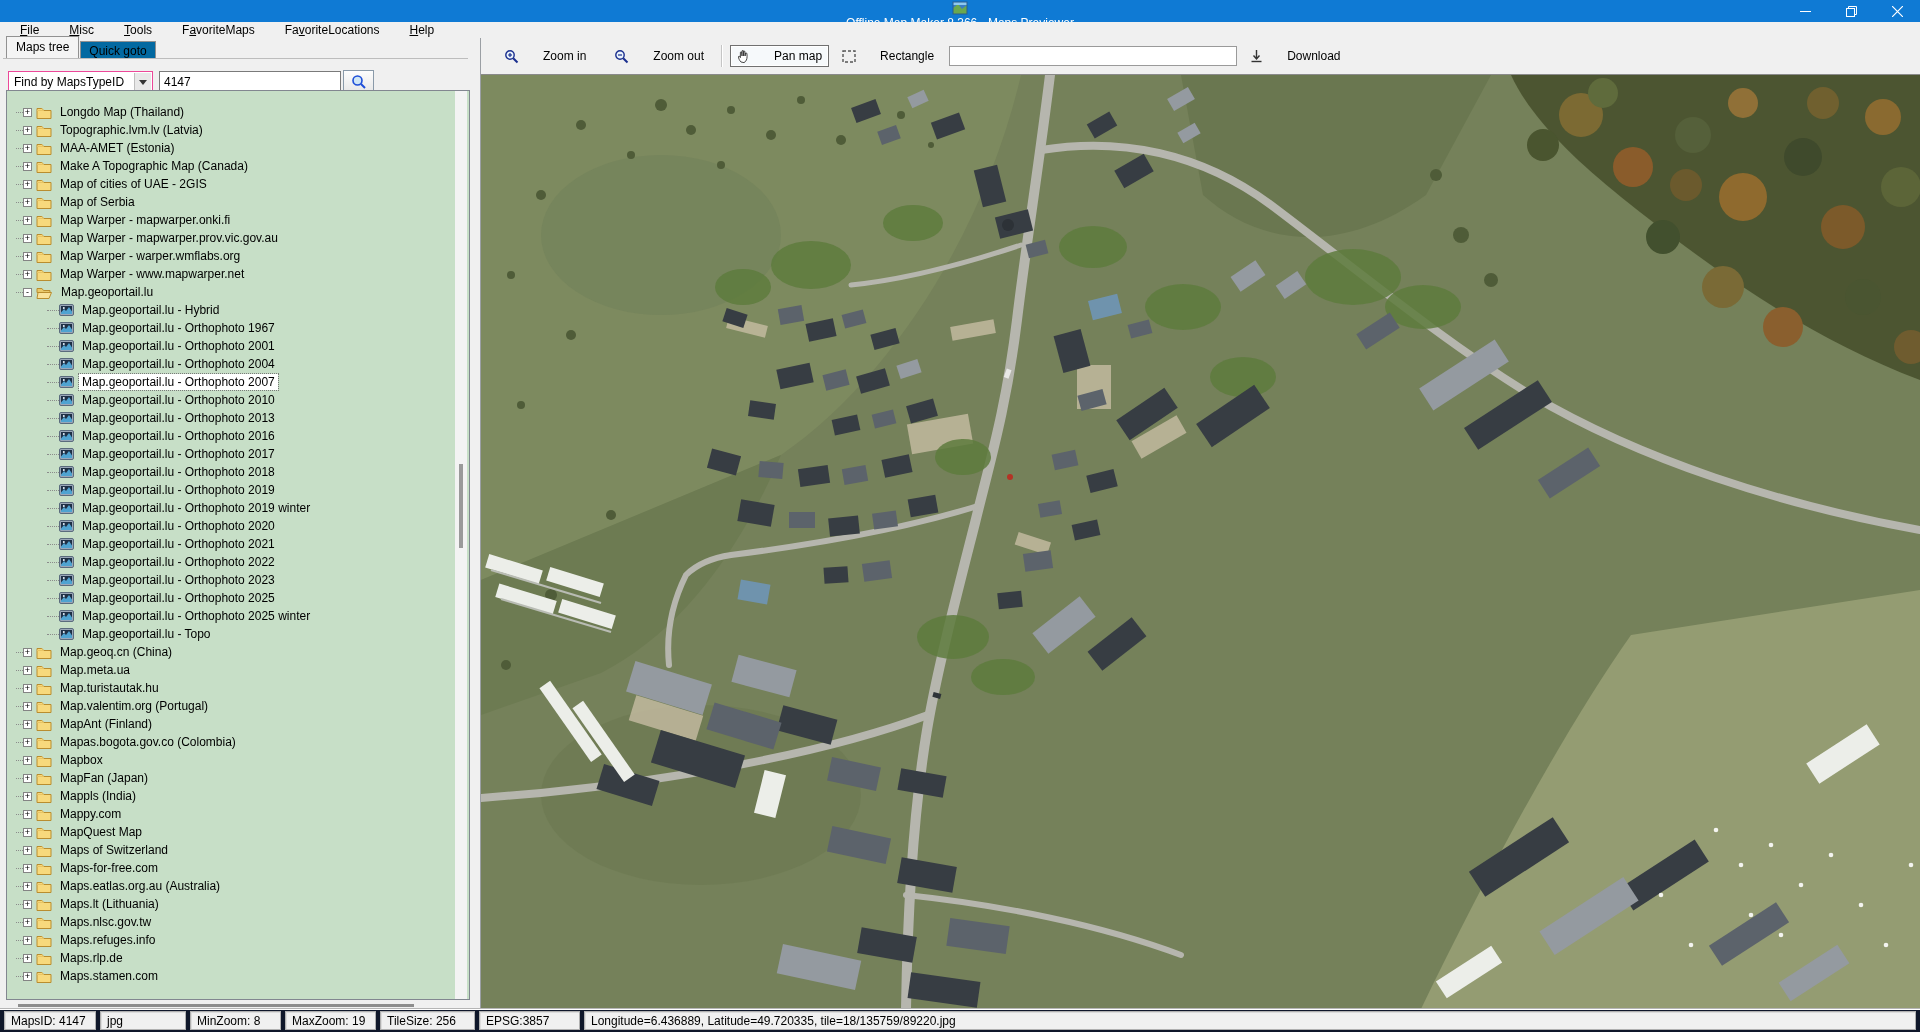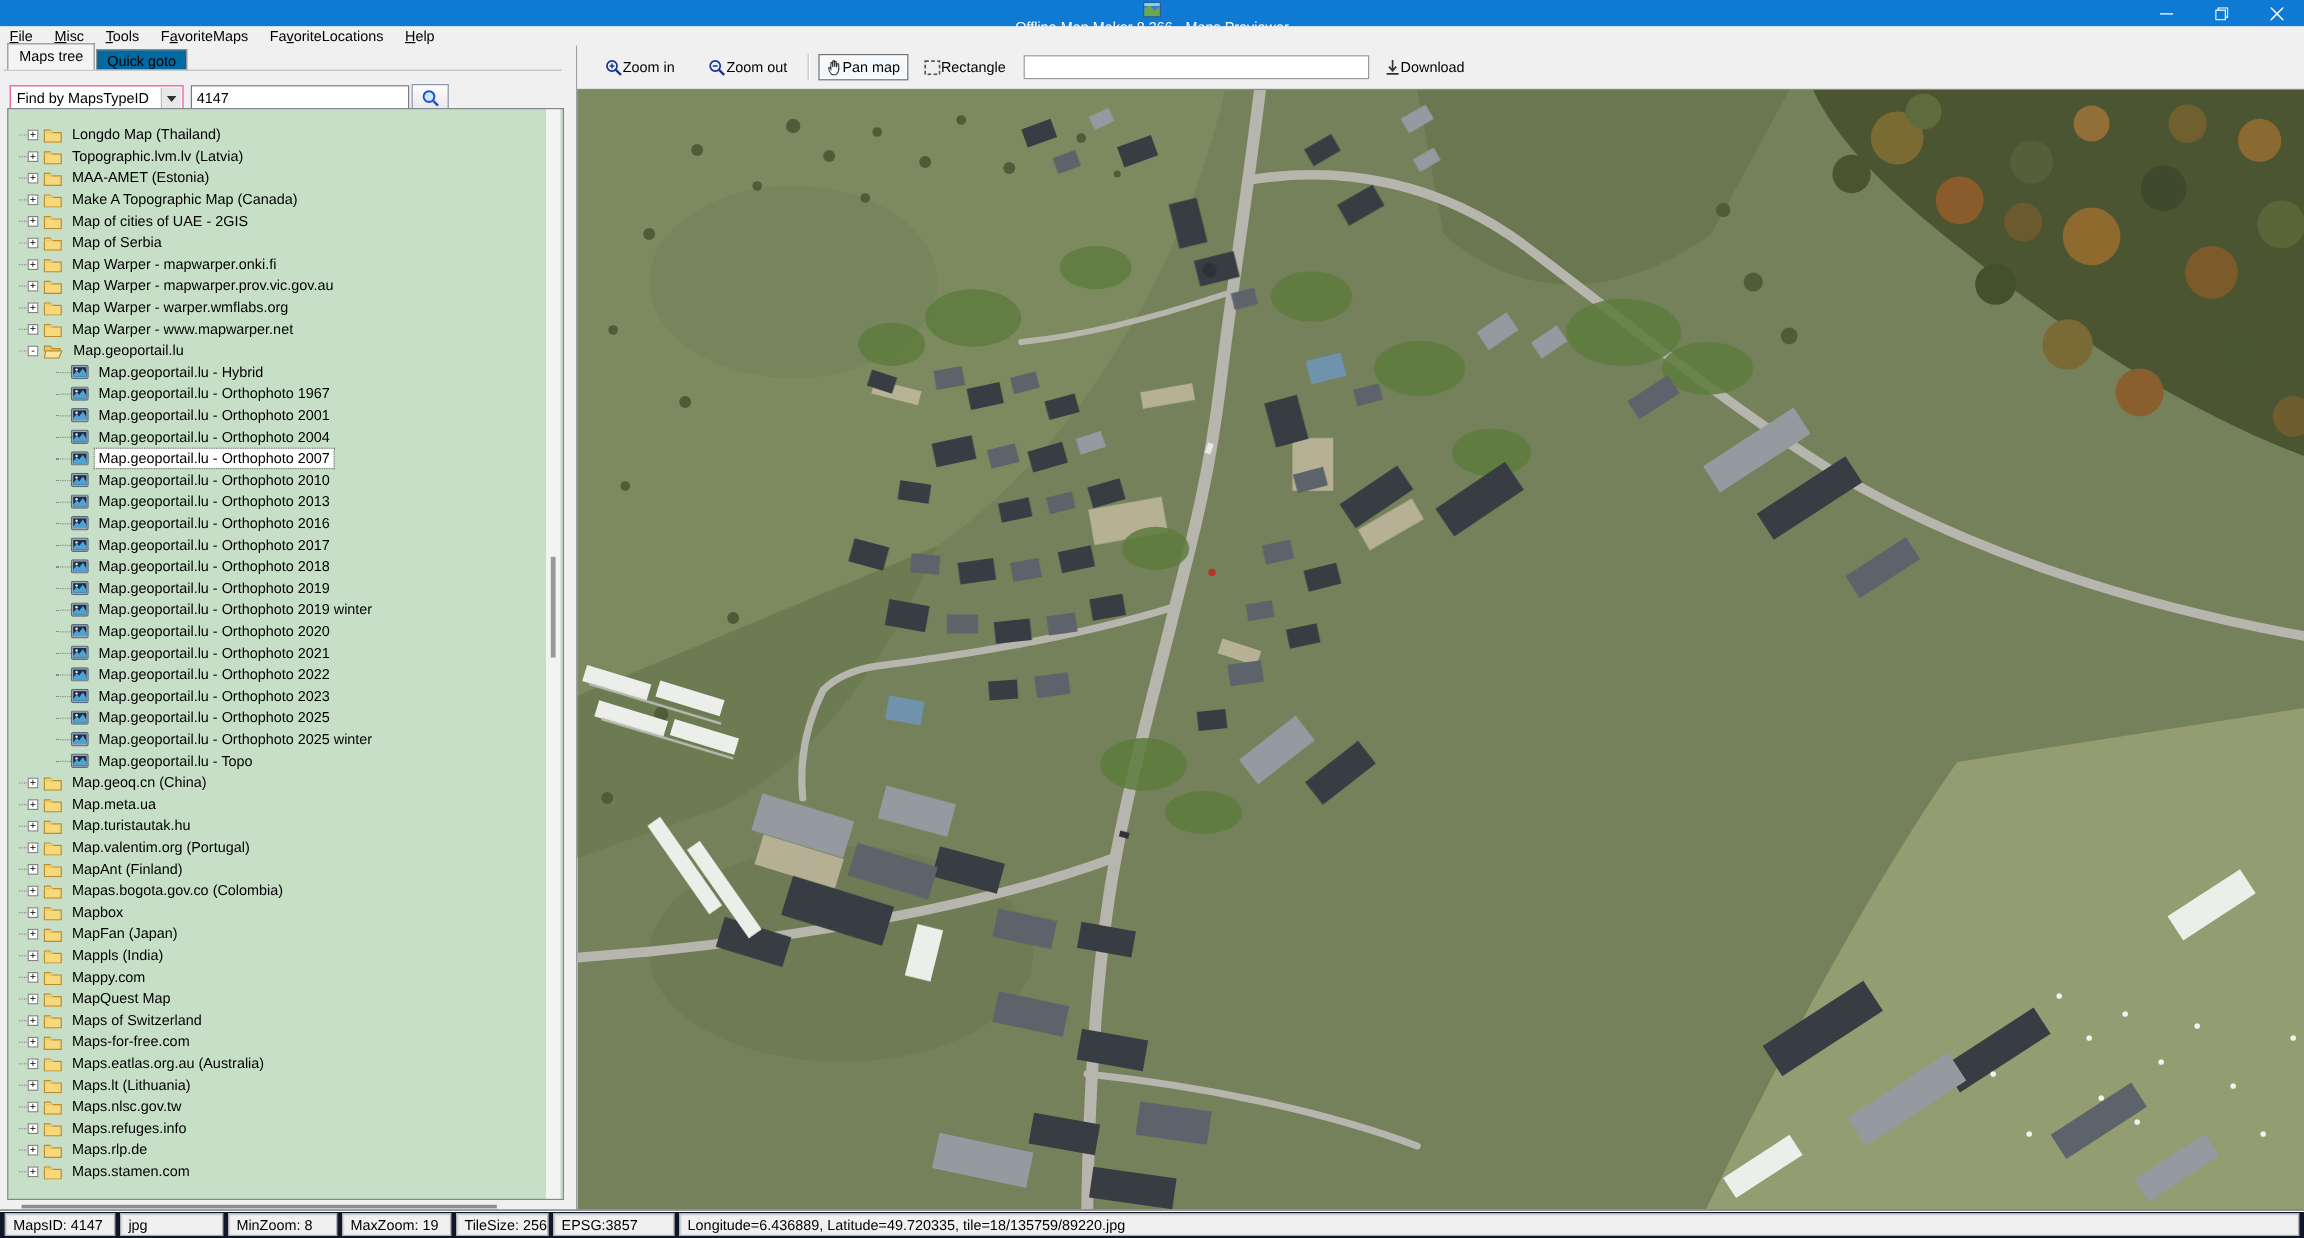--- a/index.html
+++ b/index.html
@@ -8,21 +8,21 @@
 
   
   .titlebar{position:absolute;left:0;top:0;width:100%;height:22px;background:#0f7ad4;display:flex;align-items:center;color:#fff;font-size:12px;flex-direction:column;}
   .titlebar .appicon{width:16px;height:16px;margin:0 6px 0 5px;flex:0 0 auto;}
   .win-btns{position:absolute;right:0;top:0;height:22px;display:flex;}
   .win-btn{width:46px;height:22px;display:flex;align-items:center;justify-content:center;color:#fff;}
   .win-btn svg{display:block}
 
   
   .menubar{position:absolute;left:0;top:22px;width:100%;height:16px;background:#f0f0f0;display:flex;align-items:center;font-size:12px;color:#000;}
-  .menu-item{padding:0 9px;height:16px;line-height:16px;}
+  .menu-item{padding:0 9px;height:16px;line-height:16px;margin-left:12px;}
   .menu-item:first-child{padding-left:8px;}
   .menu-item u{text-decoration:underline;}
 
   
   .left-panel{position:absolute;left:0;top:38px;width:474px;height:970px;background:#f0f0f0;}
   .tabs{position:absolute;left:6px;top:0;height:20px;display:flex;align-items:flex-end;}
   .tab{font-size:12px;padding:2px 8px 3px 8px;border:1px solid #919191;border-bottom:none;background:#f0f0f0;}
   .tab.active{padding:3px 9px 4px 9px;background:#f4f4f4;position:relative;z-index:2;}
   .tab.inactive{height:17px;margin-left:1px;background:#0369a1;}
   .tabline{position:absolute;left:3px;right:6px;top:20px;height:1px;background:#bdbdbd;}
@@ -46,31 +46,31 @@
   .vscroll{position:absolute;right:2px;top:0;bottom:0;width:12px;background:#f3f3f3;}
   .vthumb{position:absolute;left:4px;width:4px;top:373px;height:84px;background:#9a9a9a;}
   .hscroll{position:absolute;left:6px;top:964px;width:464px;height:8px;background:#f0f0f0;}
   .hthumb{position:absolute;left:12px;top:2px;width:396px;height:3px;background:#8d8d8d;}
 
   .splitter{position:absolute;left:474px;top:38px;width:7px;height:970px;background:#f0f0f0;border-right:1px solid #9b9fa4;}
 
   
   .map-panel{position:absolute;left:481px;top:38px;width:1439px;height:970px;background:#f0f0f0;}
   .map-toolbar{position:absolute;left:0;top:0;width:100%;height:36px;display:flex;align-items:center;font-size:12px;padding-left:16px;}
-  .tool{display:flex;align-items:center;gap:0;padding:3px 6px;border:1px solid transparent;}
+  .tool{display:flex;align-items:center;gap:24px;padding:3px 6px;border:1px solid transparent;}
   .tool.toggle-on{border:1px solid #707070;background:#f6f9fb;box-shadow:inset 0 0 0 1px #fff;}
   .tool-sep{width:1px;height:22px;background:#c5c5c5;margin:0 8px 0 10px;box-shadow:1px 0 0 #fff;}
   .loc-input{width:288px;height:20px;border:1px solid #9a9a9a;background:#fff;margin:0 6px 0 8px;font-size:12px;padding:0 4px;}
   .map-view{position:absolute;left:0;top:36px;width:1439px;height:934px;border-top:1px solid #8a8a8a;overflow:hidden;}
   .map-view svg{display:block;pointer-events:none;}
 
   
   .statusbar{position:absolute;left:0;top:1008px;width:100%;height:24px;background:#0f172a;border-top:1px solid #b5b5b5;box-shadow:inset 0 1px 0 #fff;display:flex;align-items:center;padding:2px 4px 2px 4px;gap:4px;font-size:12px;}
   .sb{height:19px;border:1px solid #b0b0b0;box-shadow:inset 1px 1px 0 #dcdcdc;display:flex;align-items:center;padding:0 6px;background:#f0f0f0;white-space:nowrap;overflow:hidden;}
-  .sb0{width:92px}.sb1{width:86px}.sb2{width:91px}.sb3{width:91px}.sb4{width:77px}.sb5{width:101px}.sb6{flex:1}
+  .sb0{width:92px}.sb1{width:86px}.sb2{width:91px}.sb3{width:91px}.sb4{width:95px}.sb5{width:101px}.sb6{flex:1}
 </style>
 </head>
 <body>
 
 <div class="window">
 
   <div class="titlebar">
     <span class="appicon">
       <svg width="16" height="16">
           <rect x="1" y="2" width="14" height="12" fill="#3b7dc4"></rect>

